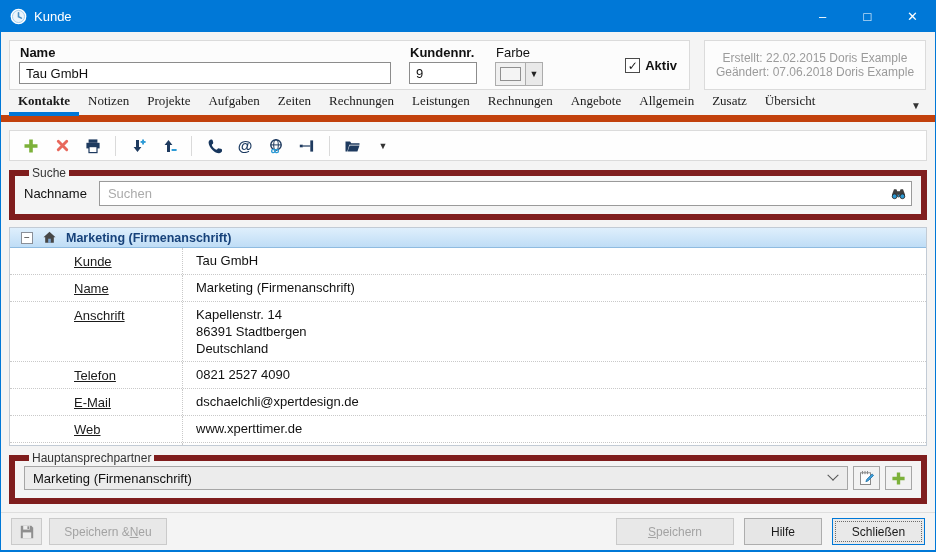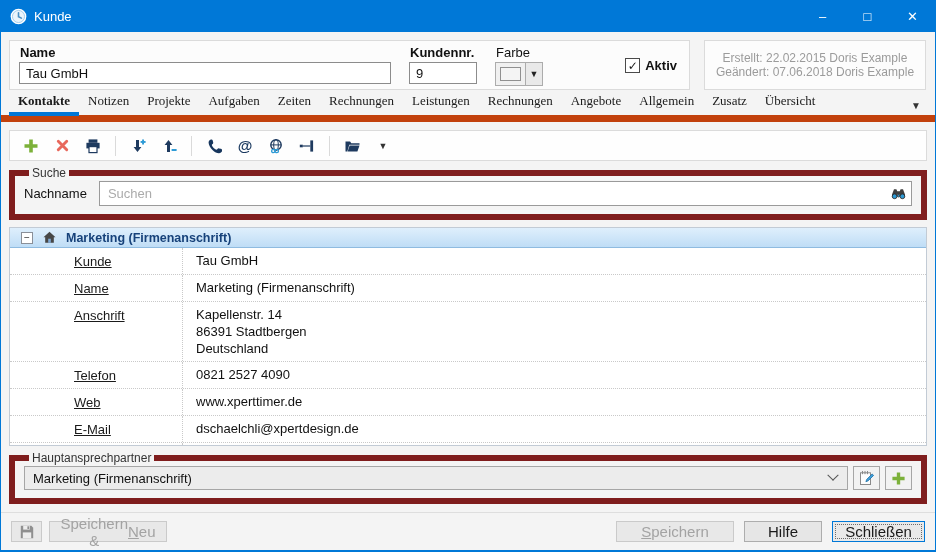--- a/index.html
+++ b/index.html
@@ -102,22 +102,22 @@
   .combo { flex:1; height:24px; background:#ECECEC; border:1px solid #A6A6A6;
            display:flex; align-items:center; padding:0 10px 0 8px; font-size:13px; color:#111; }
   .combo-chevron { margin-left:auto; width:8px; height:8px; border-right:1.6px solid #555;
                    border-bottom:1.6px solid #555; transform:rotate(45deg) translate(-2px,-2px); }
   .mini-btn { width:27px; height:24px; border:1px solid #A6A6A6; background:#F2F2F2;
               display:flex; align-items:center; justify-content:center; padding:0; }
 
   
   .footer { margin-top:auto; border-top:1px solid #DEDEDE; background:#F4F4F4; height:38px;
             display:flex; align-items:center; padding:0 10px; flex:0 0 auto; }
-  .btn { height:21px; border:1px solid #ADADAD; background:#E6E6E6; font-family:inherit;
-         font-size:15px; color:#1A1A1A; display:flex; align-items:center; justify-content:center;
+  .btn { height:27px; border:1px solid #ADADAD; background:#E6E6E6; font-family:inherit;
+         font-size:12px; color:#1A1A1A; display:flex; align-items:center; justify-content:center;
          padding:0 14px; }
   .btn .accel { text-decoration:underline; }
   .btn.disabled { color:#A3A3A3; border-color:#CACACA; background:#E8E8E8; }
   .btn-floppy { width:31px; padding:0; margin-right:7px; }
   .btn-save-new { width:118px; }
   .btn-save { width:118px; margin-left:auto; }
   .btn-close { width:93px; margin-left:10px; border:1px solid #0078D7; background:#E9E9E9; position:relative; }
   .btn-close::after { content:""; position:absolute; inset:2px; border:1px dotted #6B6B6B; }
   .btn-help { width:78px; margin-left:10px; }
 
@@ -323,26 +323,26 @@
       <div class="dcell-label"><a href="#">Anschrift</a></div>
       <div class="dcell-value">Kapellenstr. 14
 86391 Stadtbergen
 Deutschland</div>
     </div>
     <div class="detail-row">
       <div class="dcell-label"><a href="#">Telefon</a></div>
       <div class="dcell-value">0821 2527 4090</div>
     </div>
     <div class="detail-row">
+      <div class="dcell-label"><a href="#">E-Mail</a></div>
+      <div class="dcell-value">dschaelchli@xpertdesign.de</div>
+    </div>
+    <div class="detail-row">
       <div class="dcell-label"><a href="#">Web</a></div>
       <div class="dcell-value">www.xperttimer.de</div>
-    </div>
-    <div class="detail-row">
-      <div class="dcell-label"><a href="#">E-Mail</a></div>
-      <div class="dcell-value">dschaelchli@xpertdesign.de</div>
     </div>
     <div class="detail-row">
       <div class="dcell-label"></div>
       <div class="dcell-value">Ja</div>
     </div>
   </div>
 
   <fieldset class="group">
     <legend>Hauptansprechpartner</legend>
     <div class="hap-row">

